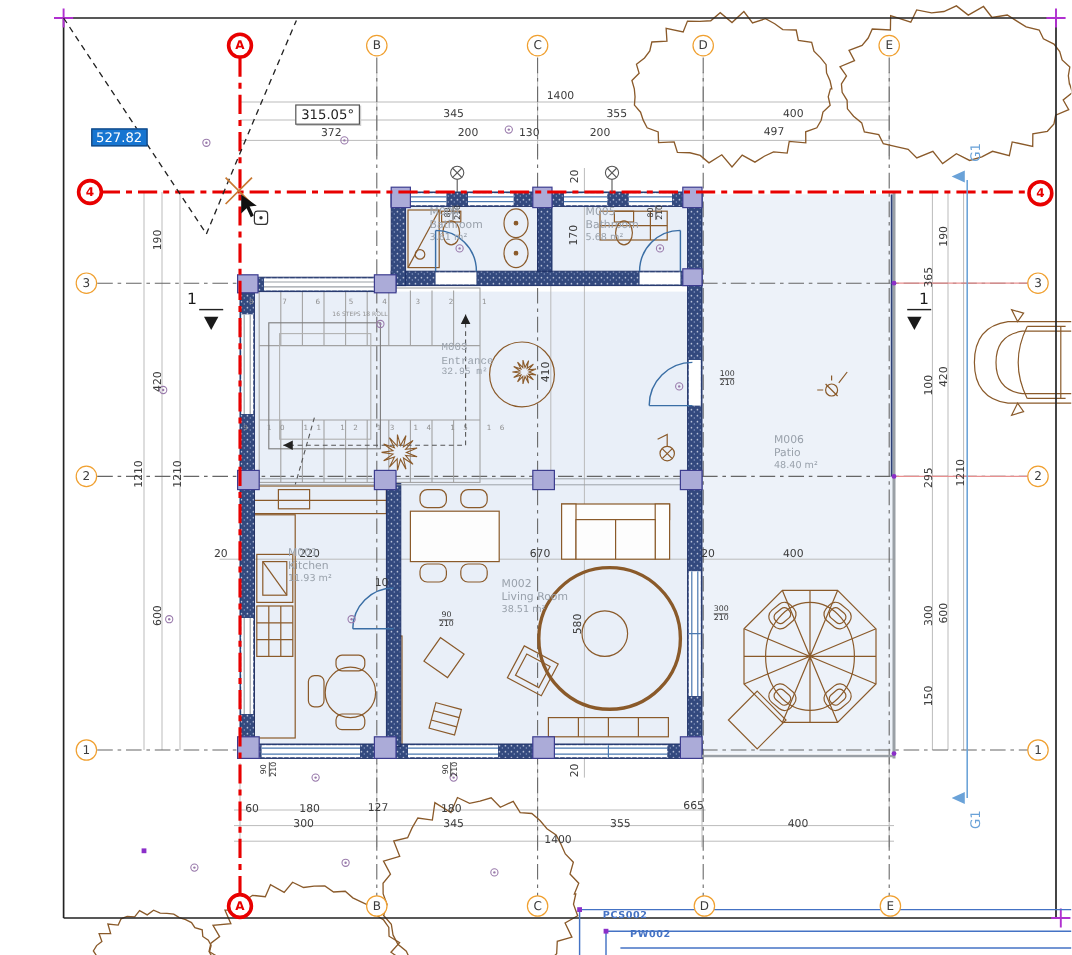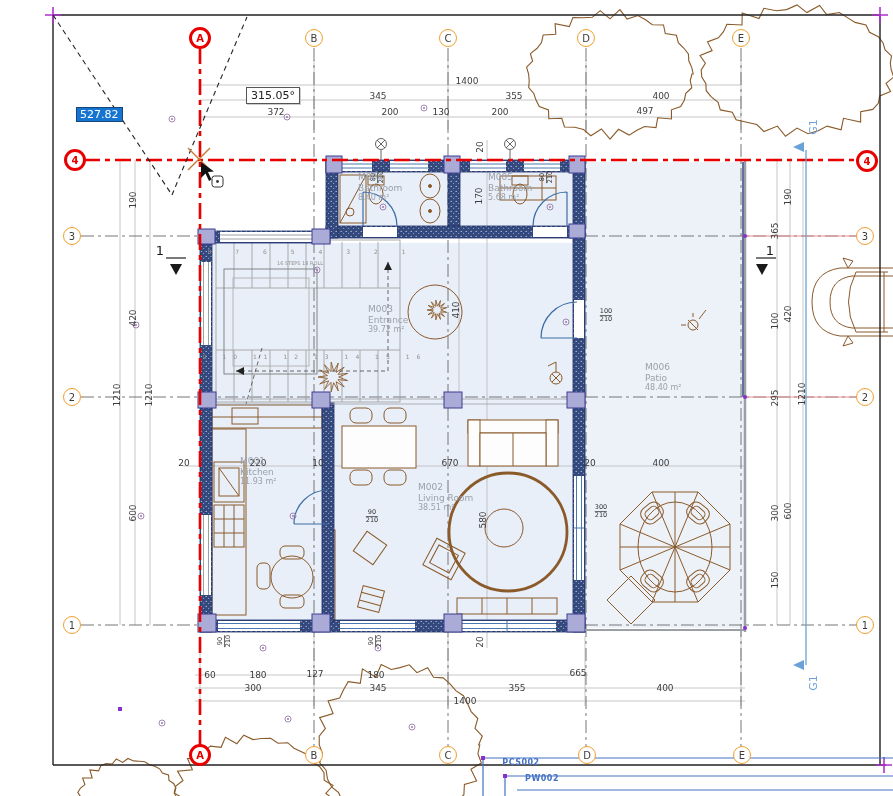--- a/index.html
+++ b/index.html
@@ -392,21 +392,21 @@
       <div class="lbl" style="left: 378px; top: 96px;">345</div>
       <div class="lbl" style="left: 514px; top: 96px;">355</div>
       <div class="lbl" style="left: 661px; top: 96px;">400</div>
       <div class="lbl" style="left: 276px; top: 112px;">372</div>
       <div class="lbl" style="left: 390px; top: 112px;">200</div>
       <div class="lbl" style="left: 441px; top: 112px;">130</div>
       <div class="lbl" style="left: 500px; top: 112px;">200</div>
       <div class="lbl" style="left: 645px; top: 111px;">497</div>
       <div class="lbl" style="left: 184px; top: 463px;">20</div>
       <div class="lbl" style="left: 258px; top: 463px;">220</div>
-      <div class="lbl" style="left: 318px; top: 463px;">10</div>
+      <div class="lbl" style="left: 318px; top: 487px;">10</div>
       <div class="lbl" style="left: 450px; top: 463px;">670</div>
       <div class="lbl" style="left: 590px; top: 463px;">20</div>
       <div class="lbl" style="left: 661px; top: 463px;">400</div>
       <div class="lbl v" style="left: 117px; top: 395px;">1210</div>
       <div class="lbl v" style="left: 133px; top: 200px;">190</div>
       <div class="lbl v" style="left: 133px; top: 318px;">420</div>
       <div class="lbl v" style="left: 133px; top: 513px;">600</div>
       <div class="lbl v" style="left: 149px; top: 395px;">1210</div>
       <div class="lbl v" style="left: 788px; top: 197px;">190</div>
       <div class="lbl v" style="left: 775px; top: 231px;">365</div>
@@ -462,31 +462,31 @@
       <div class="bub" style="left: 72px; top: 236px;">3</div>
       <div class="bub" style="left: 72px; top: 397px;">2</div>
       <div class="bub" style="left: 72px; top: 625px;">1</div>
       <div class="bub red" style="left: 867px; top: 161px;">4</div>
       <div class="bub" style="left: 865px; top: 236px;">3</div>
       <div class="bub" style="left: 865px; top: 397px;">2</div>
       <div class="bub" style="left: 865px; top: 625px;">1</div>
       <div class="room" style="left: 358px; top: 172px;">
         <div>M004</div>
         <div>Bathroom</div>
-        <div class="area">8.40 m²</div>
+        <div class="area">3.61 m²</div>
       </div>
       <div class="room" style="left: 488px; top: 172px;">
         <div>M005</div>
         <div>Bathroom</div>
         <div class="area">5.68 m²</div>
       </div>
-      <div class="room" style="left: 368px; top: 304px;">
+      <div class="room" style="left: 368px; top: 285px; font-family: Liberation Mono, monospace;">
         <div>M003</div>
         <div>Entrance</div>
-        <div class="area">39.72 m²</div>
+        <div class="area">32.95 m²</div>
       </div>
       <div class="room" style="left: 240px; top: 456px;">
         <div>M001</div>
         <div>Kitchen</div>
         <div class="area">11.93 m²</div>
       </div>
       <div class="room" style="left: 418px; top: 482px;">
         <div>M002</div>
         <div>Living Room</div>
         <div class="area">38.51 m²</div>

